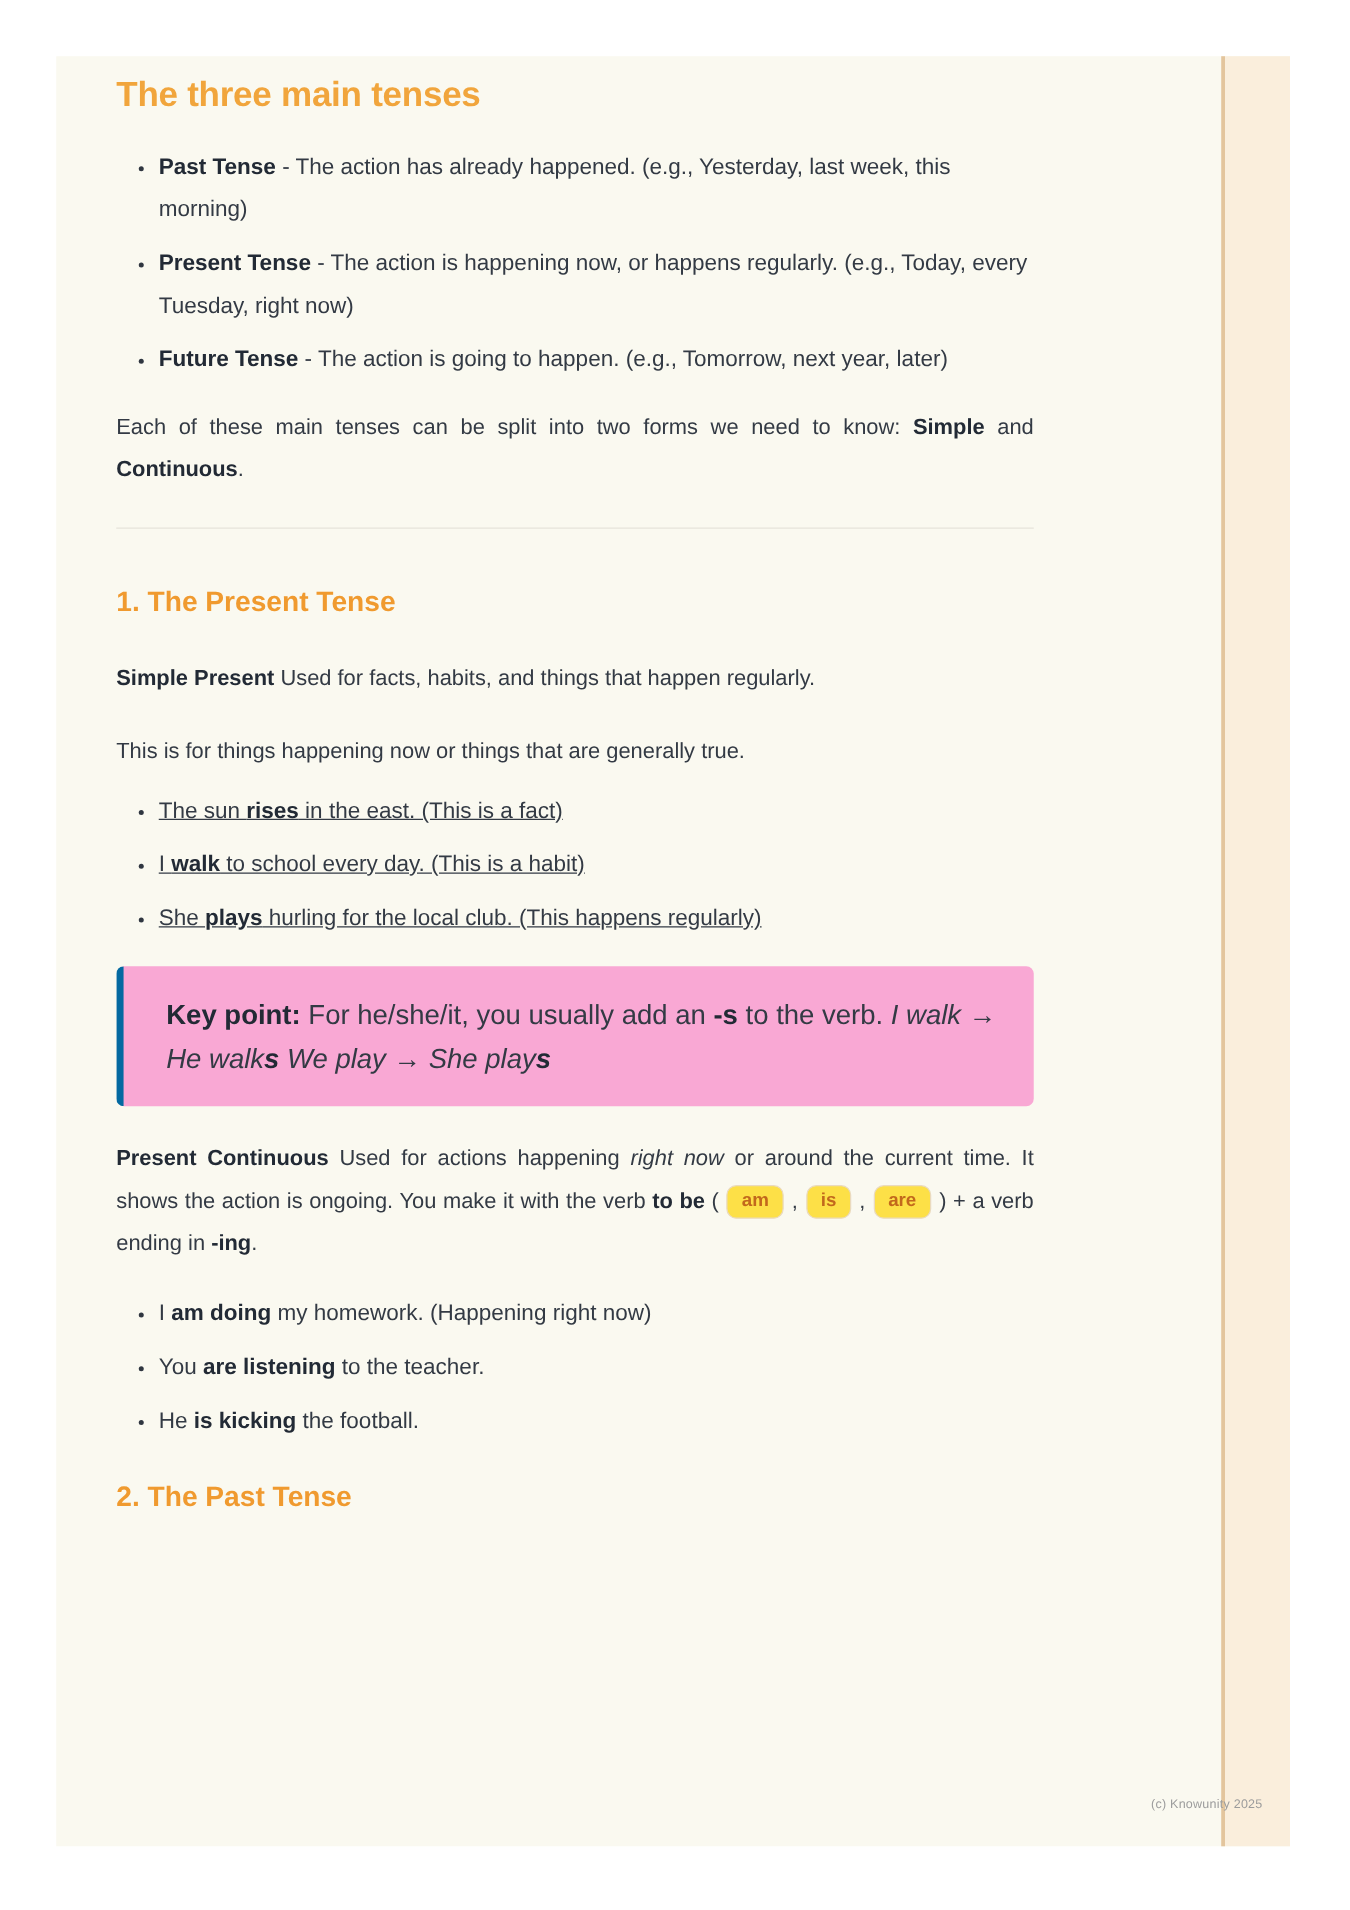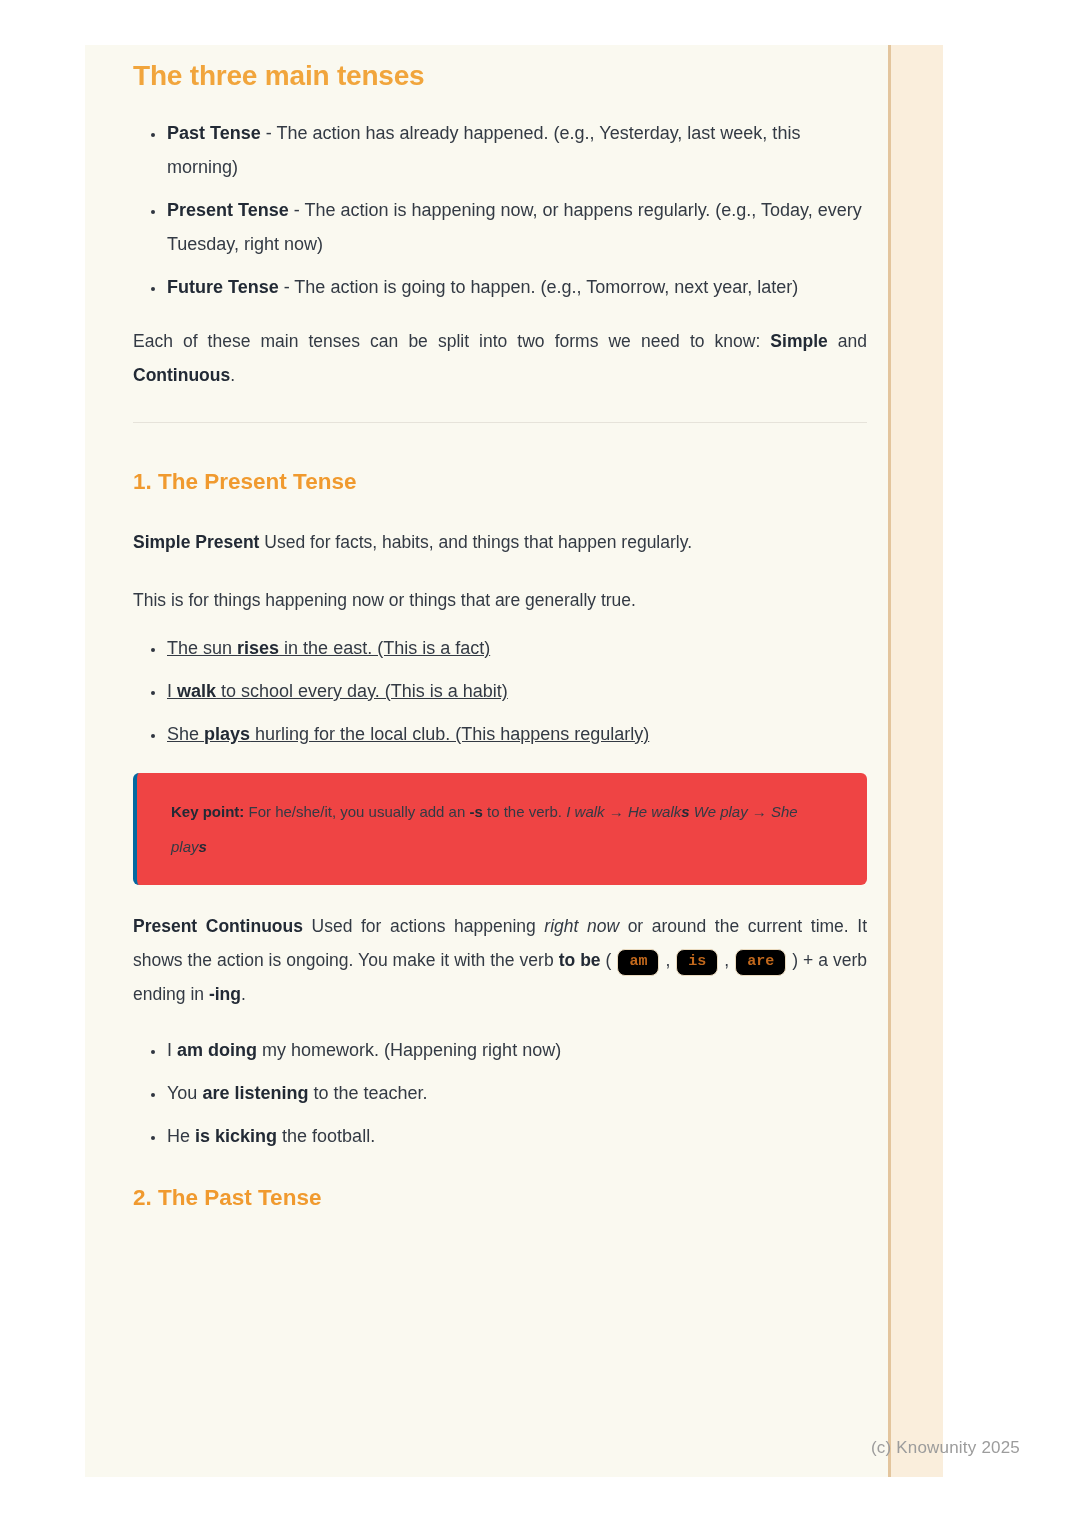--- a/index.html
+++ b/index.html
@@ -1,20 +1,20 @@
 <!DOCTYPE html>
 <html><head>
 <meta charset="utf-8">
 <style>
   * { margin:0; padding:0; box-sizing:border-box; }
   html,body { width:1080px; height:1528px; background:#FFFFFF;
     font-family:"Liberation Sans","DejaVu Sans",sans-serif; overflow:hidden; }
   .page { position:relative; width:1080px; height:1528px; background:#FFFFFF; }
-  .card { position:absolute; left:45px; top:45px; width:858px; height:1432px;
-    background:#FAF9F0;margin-left:40px; }
+  .card { position:absolute; left:45px; top:45px; width:987px; height:1432px;
+    background:#FAF9F0; }
   .stripe { position:absolute; top:0; right:0; width:55px; height:100%;
     background:#FAEEDC; border-left:3px solid #E3C59D; }
   .content { position:absolute; left:48px; top:0; width:734px; color:#333A44; }
   h1.doc-h1 { font-size:28px; line-height:36px; font-weight:700; color:#F1A53C;
     letter-spacing:-0.2px; }
   h1.first { margin-top:13px; }
   h3.doc-h3 { font-size:22.5px; line-height:30px; font-weight:700; color:#F09A2F; }
   p.body { font-size:17.5px; line-height:34px; }
   p.justify { text-align:justify; }
   .b { font-weight:700; color:#222A35; }
@@ -24,33 +24,33 @@
     margin-bottom:9px; }
   ul.doc-list li::marker { color:#2F3640; font-size:0.82em; }
   .mt-intro { margin-top:18px; }
   .mt-ul1 { margin-top:22px; }
   .mt-split { margin-top:20px; }
   hr.divider { border:0; border-top:1px solid #E6E3DA; margin:30px 0 28px; }
   .mt-h3a { margin-top:44px; }
   .mt-p1 { margin-top:24px; }
   .mt-p2 { margin-top:28px; }
   .mt-ul2 { margin-top:14px;text-decoration:underline; }
-  .callout { margin-top:22px; background:#ef4444; border-left:4px solid #0369a1;
-    border-radius:6px; padding:21px 30px 21px 34px; font-size:15px;
+  .callout { margin-top:22px; background:#f9a8d4; border-left:6px solid #0369a1;
+    border-radius:6px; padding:21px 30px 21px 34px; font-size:22px;
     line-height:35px; }
   .mt-pc { margin-top:24px; }
   .mt-ul3 { margin-top:22px; }
   .mt-h3b { margin-top:30px; }
-  .chip { display:inline-block; background:#000000; border:1px solid #EADABE;
+  .chip { display:inline-block; background:#fde047; border:1px solid #EADABE;
     border-radius:8px; padding:1px 11px 2px; margin:0 1px;
-    font-family:Liberation Mono, monospace;
+    font-family:Liberation Sans, sans-serif;
     font-size:15px; line-height:22px; font-weight:600; color:#C2681C;
     vertical-align:1px; }
-  .footer { position:absolute; top:1438px; right:60px; z-index:3;
-    font-size:17px; color:#9C9C9C; letter-spacing:0.2px; }
+  .footer { position:absolute; top:1438px; right:70px; z-index:3;
+    font-size:10px; color:#9C9C9C; letter-spacing:0.2px; }
 </style>
 </head>
 <body>
 
 <div class="page">
   <div class="card">
     <div class="stripe"></div>
     <div class="content">
 
       <h1 class="doc-h1 first">The three main tenses</h1>

